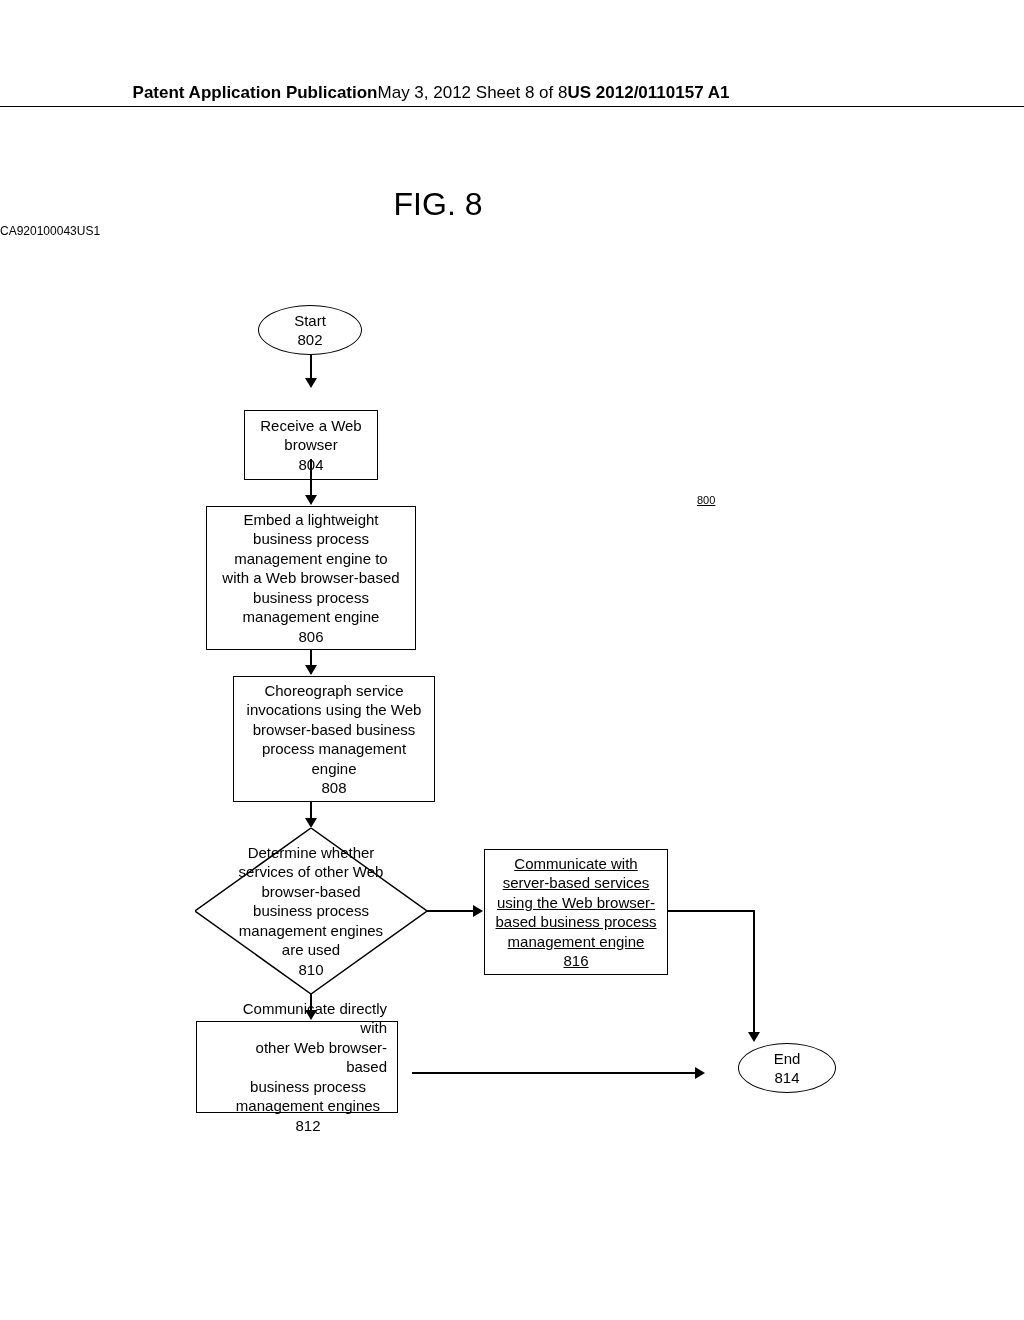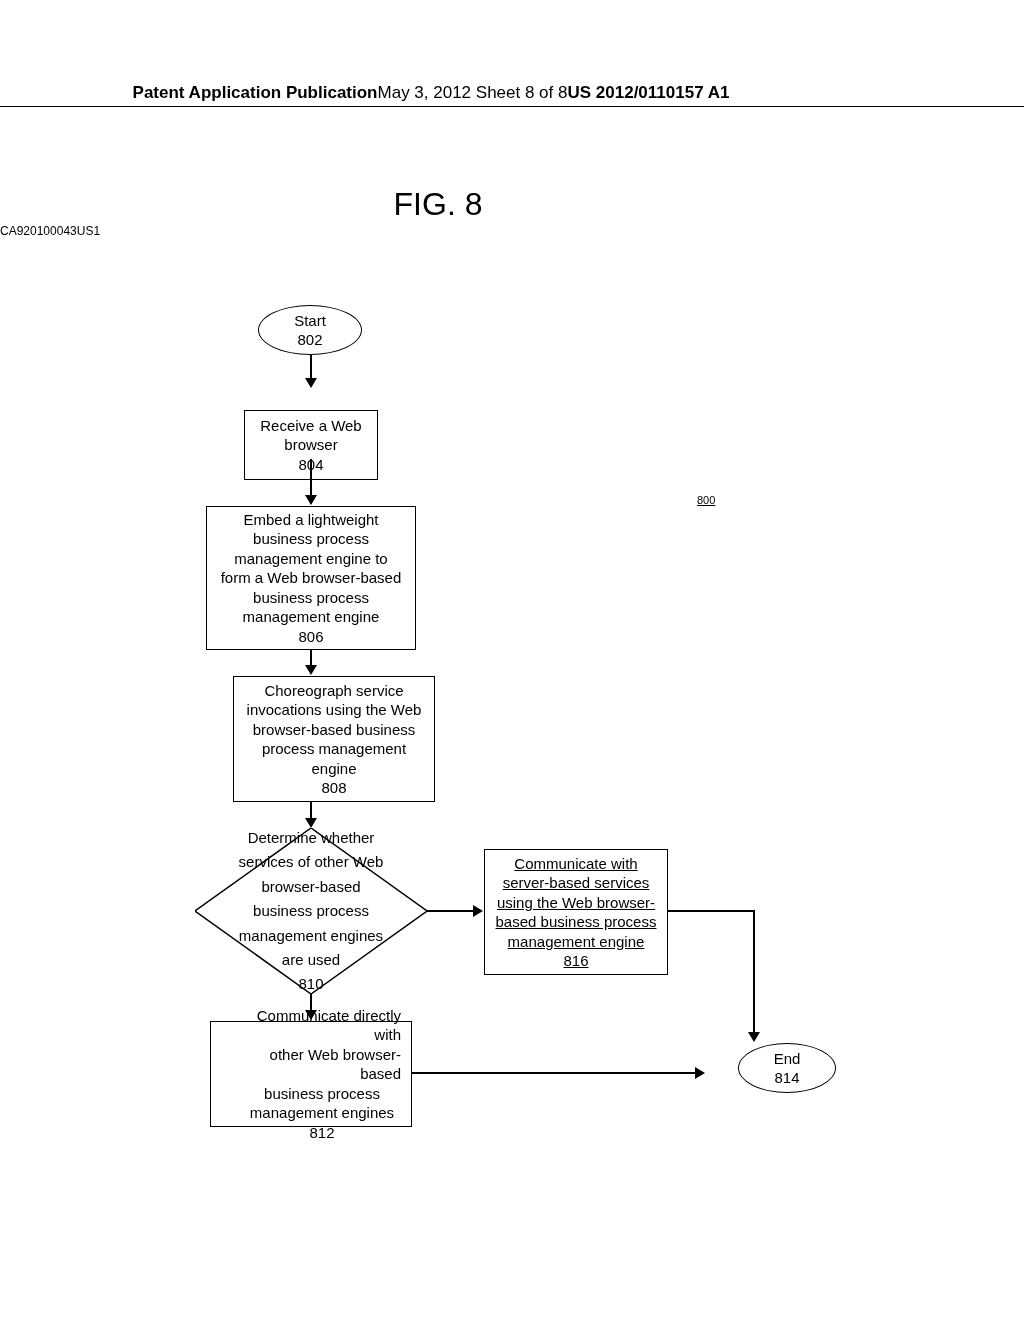--- a/index.html
+++ b/index.html
@@ -89,21 +89,21 @@
       top: 0;
       left: 0;
     }
     .decision-text {
       position: absolute;
       text-align: center;
       font-size: 15px;
       line-height: 1.3;
       display: flex;
       flex-direction: column;
-      justify-content: space-between;
+      justify-content: center;
       align-items: center;
       width: 100%;
       height: 100%;
     }
     
     .arrow-v {
       position: absolute;
       width: 1.5px;
       background: black;
     }
@@ -158,21 +158,21 @@
   <div>804</div>
 </div>
 
 <div class="arrow-v" style="top:459px; left:310px; height:38px;"></div>
 <div class="arrowhead-down" style="top:495px; left:305px;"></div>
 
 <div class="node process" style="top:506px; left:206px; width:210px; height:144px;">
   <div>Embed a lightweight</div>
   <div>business process</div>
   <div>management engine to</div>
-  <div>form a Web browser-based</div>
+  <div>with a Web browser-based</div>
   <div>business process</div>
   <div>management engine</div>
   <div>806</div>
 </div>
 
 <div class="arrow-v" style="top:650px; left:310px; height:17px;"></div>
 <div class="arrowhead-down" style="top:665px; left:305px;"></div>
 
 <div class="node process" style="top:676px; left:210px; width:202px; height:126px;margin-left:23px;">
   <div>Choreograph service</div>
@@ -209,21 +209,21 @@
   <div>server-based services</div>
   <div>using the Web browser-</div>
   <div>based business process</div>
   <div>management engine</div>
   <div>816</div>
 </div>
 
 <div class="arrow-v" style="top:994px; left:310px; height:18px;"></div>
 <div class="arrowhead-down" style="top:1010px; left:305px;"></div>
 
-<div class="node process" style="top:1021px; left:210px; width:202px; height:106px;padding-left:32px;">
+<div class="node process" style="top:1021px; left:196px; width:202px; height:92px;padding-left:32px;">
   <div>Communicate directly with</div>
   <div>other Web browser-based</div>
   <div>business process</div>
   <div>management engines</div>
   <div>812</div>
 </div>
 
 <div class="arrow-h" style="top:910px; left:668px; width:87px;"></div>
 <div class="arrow-v" style="top:910px; left:753px; height:124px;"></div>
 <div class="arrowhead-down" style="top:1032px; left:748px;"></div>

